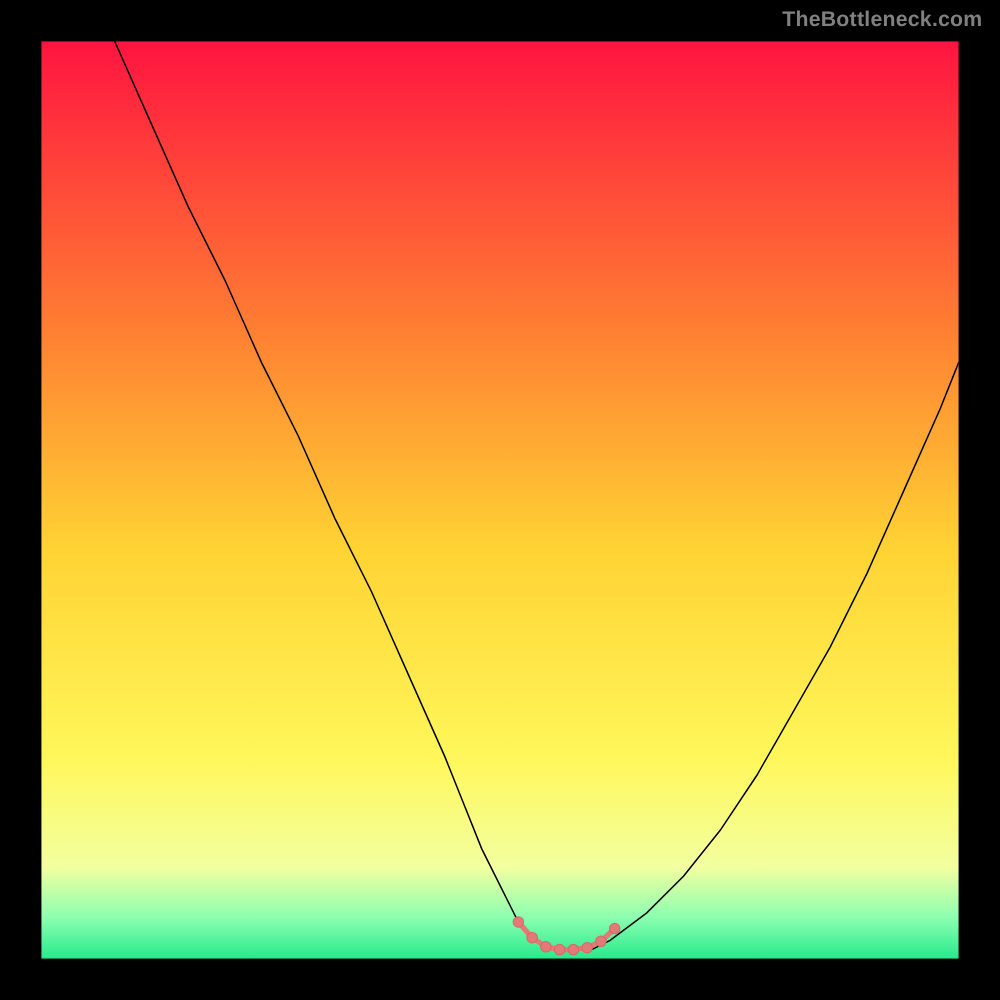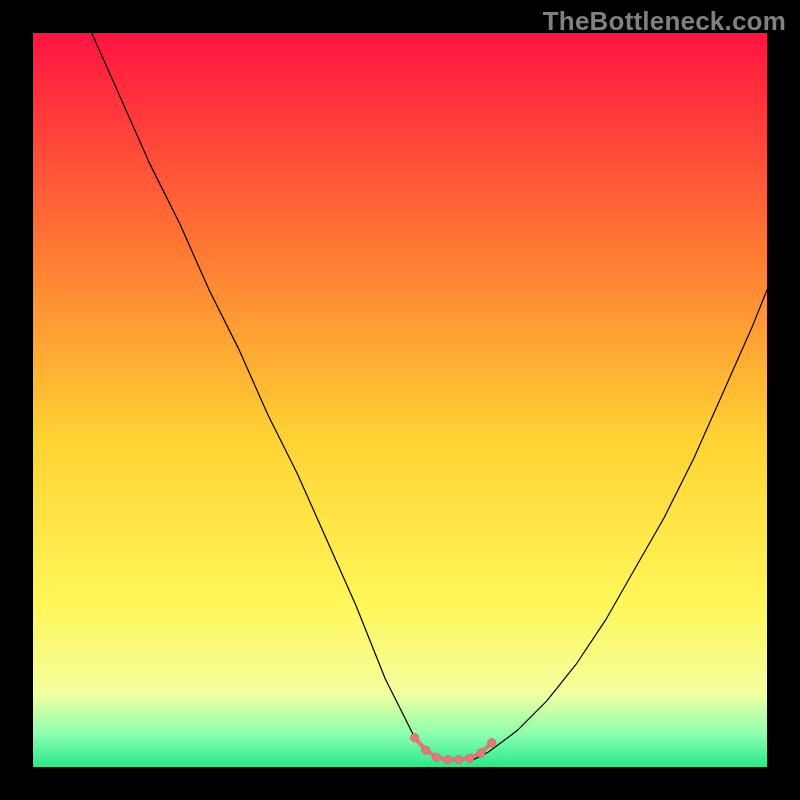--- a/index.html
+++ b/index.html
@@ -16,21 +16,21 @@
     top: 0;
     width: 800px;
     height: 800px;
     background: #000;
   }
   .watermark {
     position: absolute;
     top: 6px;
     right: 14px;
     font-family: Arial, Helvetica, sans-serif;
-    font-size: 26px;
+    font-size: 17px;
     font-weight: 600;
     color: #808080;
     letter-spacing: 0.2px;
   }
   .plot {
     position: absolute;
     left: 33px;
     top: 33px;
     width: 734px;
     height: 734px;

